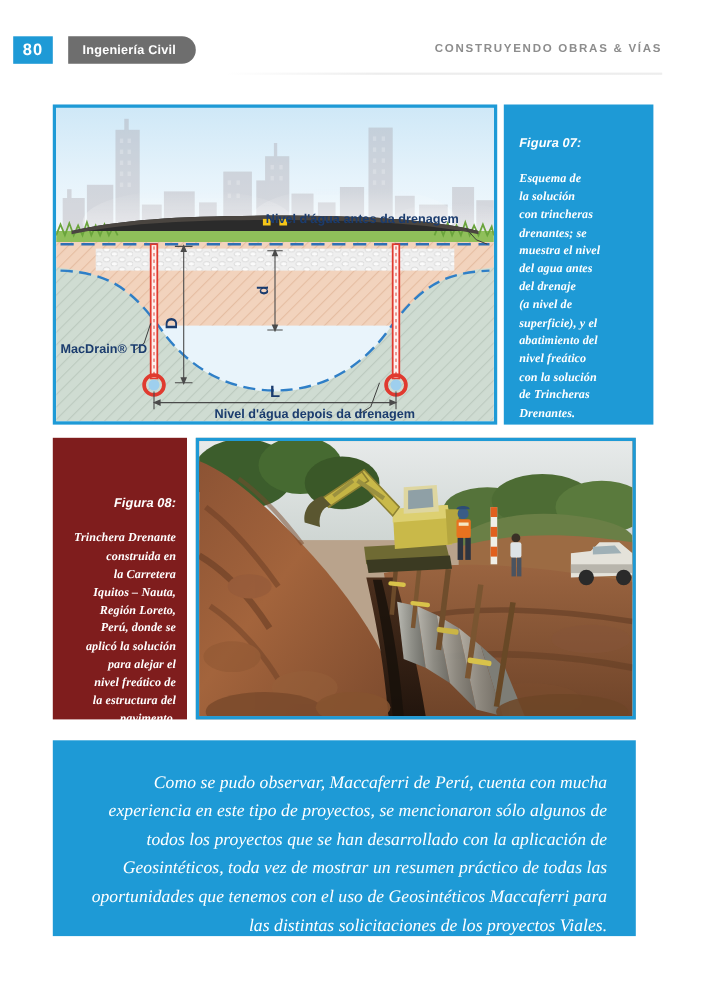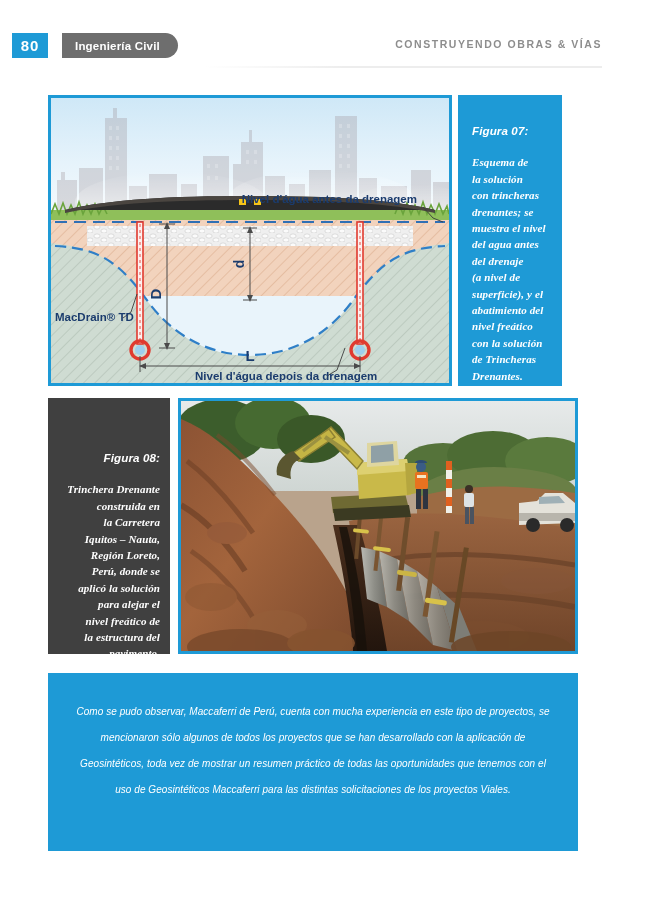--- a/index.html
+++ b/index.html
@@ -81,21 +81,21 @@
     background: #e9f4fb;
   }
   .diagram-canvas {
     position: absolute;
     left: 0; top: 0;
     width: 100%; height: 100%;
   }
   #figure07-caption {
     position: absolute;
     left: 410px; top: 0;
-    width: 104px; height: 291px;
+    width: 136px; height: 291px;
     background: #1e9ad6;
     box-sizing: border-box;
     padding: 28px 12px 10px 14px;
   }
   .caption-text {
     color: #ffffff;
     font-family: Liberation Serif, serif;
     font-style: italic;
     font-weight: bold;
     font-size: 11px;
@@ -117,21 +117,21 @@
   
   #figure08-block {
     position: absolute;
     left: 48px; top: 398px;
     width: 530px; height: 256px;
   }
   #figure08-caption {
     position: absolute;
     left: 0; top: 0;
     width: 122px; height: 256px;
-    background: #404040;
+    background: #7f1d1d;
     box-sizing: border-box;
     padding: 52px 10px 10px 8px;
     text-align: right;
   }
   #figure08-photo-frame {
     position: absolute;
     left: 130px; top: 0;
     width: 400px; height: 256px;
     border: 3px solid #1e9ad6;
     box-sizing: border-box;
@@ -143,25 +143,25 @@
   #closing-block {
     position: absolute;
     left: 48px; top: 673px;
     width: 530px; height: 178px;
     background: #1e9ad6;
     box-sizing: border-box;
     padding: 26px 26px 20px 26px;
   }
   #closing-paragraph {
     color: #ffffff;
-    font-family: Liberation Sans, sans-serif;
+    font-family: Liberation Serif, serif;
     font-style: italic;
-    font-size: 10px;
+    font-size: 16px;
     line-height: 26px;
-    text-align: center;
+    text-align: right;
     letter-spacing: 0.05px;
   }
 
   
   .dg-label {
     font-family: "Liberation Sans", sans-serif;
     font-weight: bold;
     fill: #1b3c6e;
   }
 </style>

